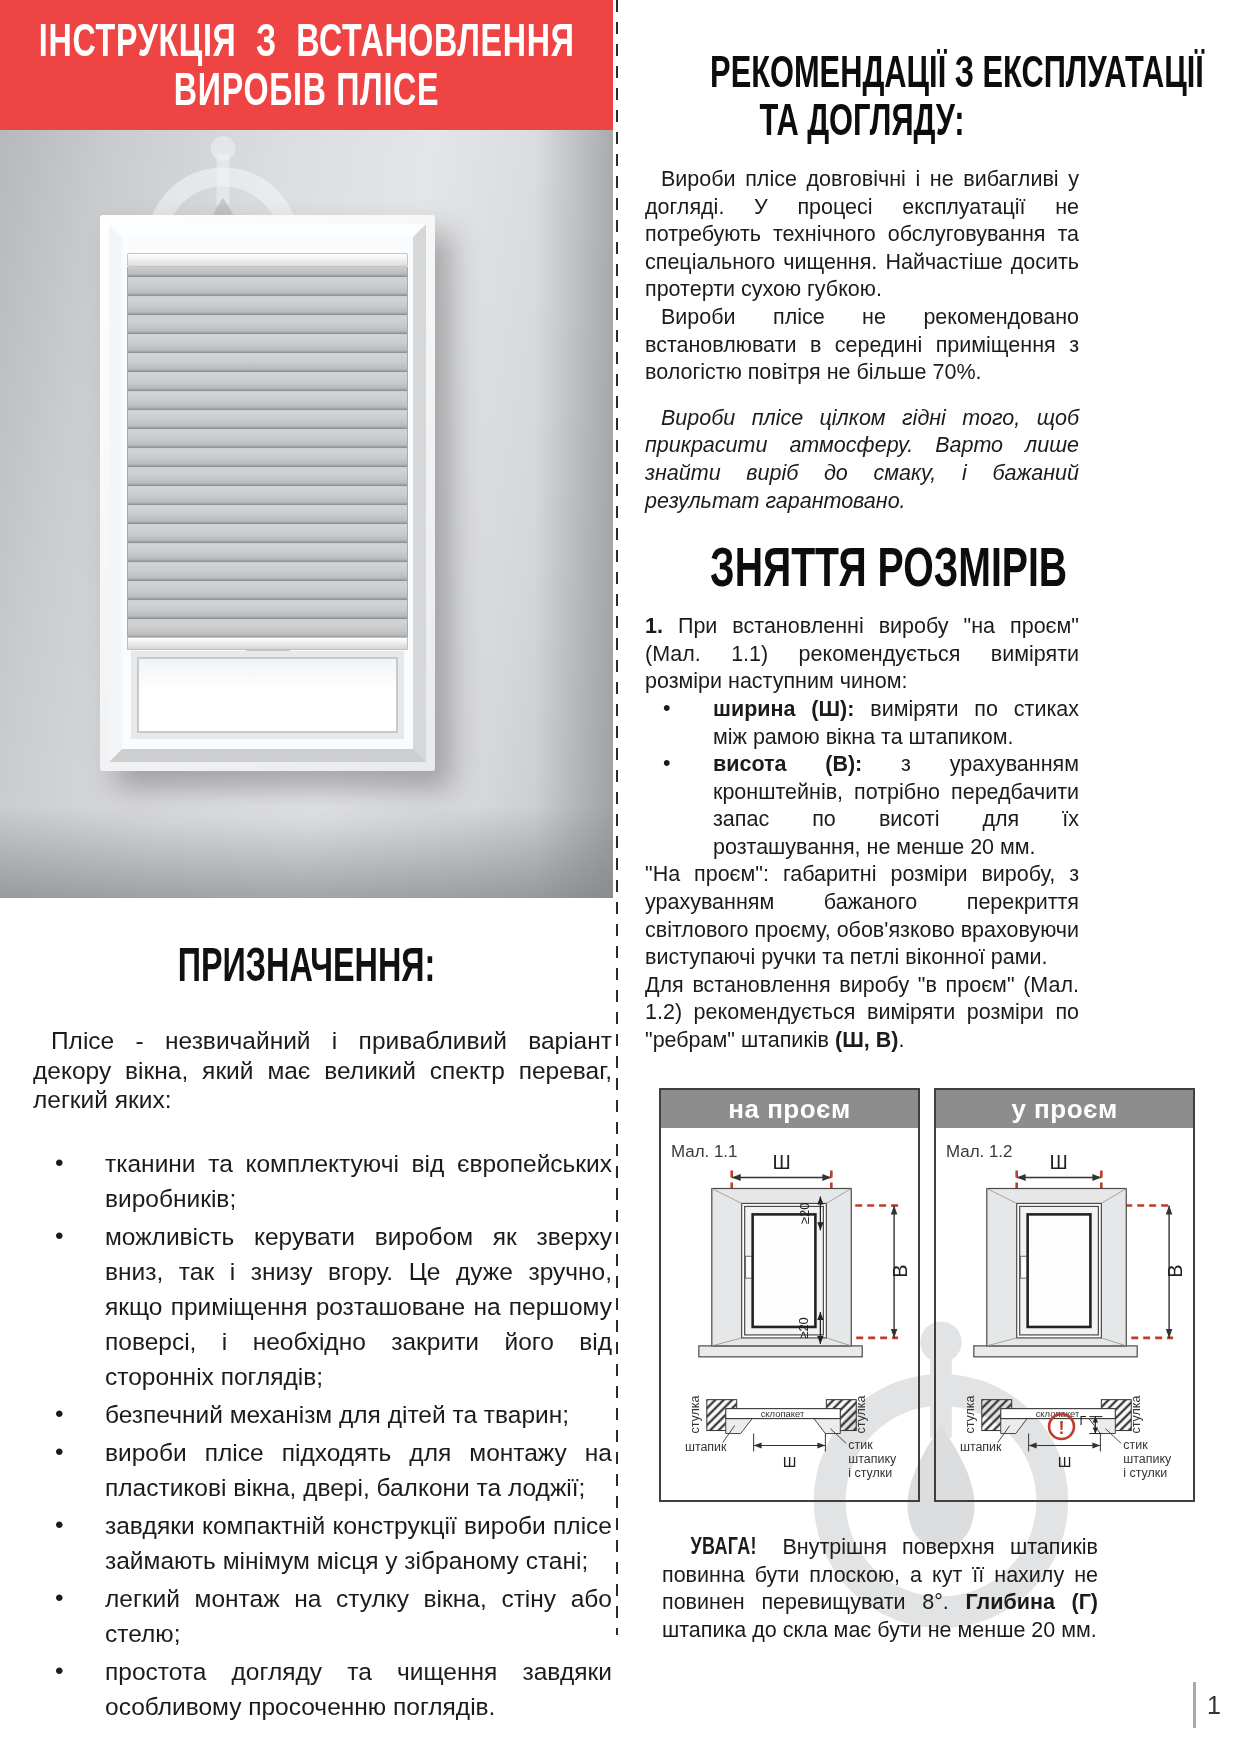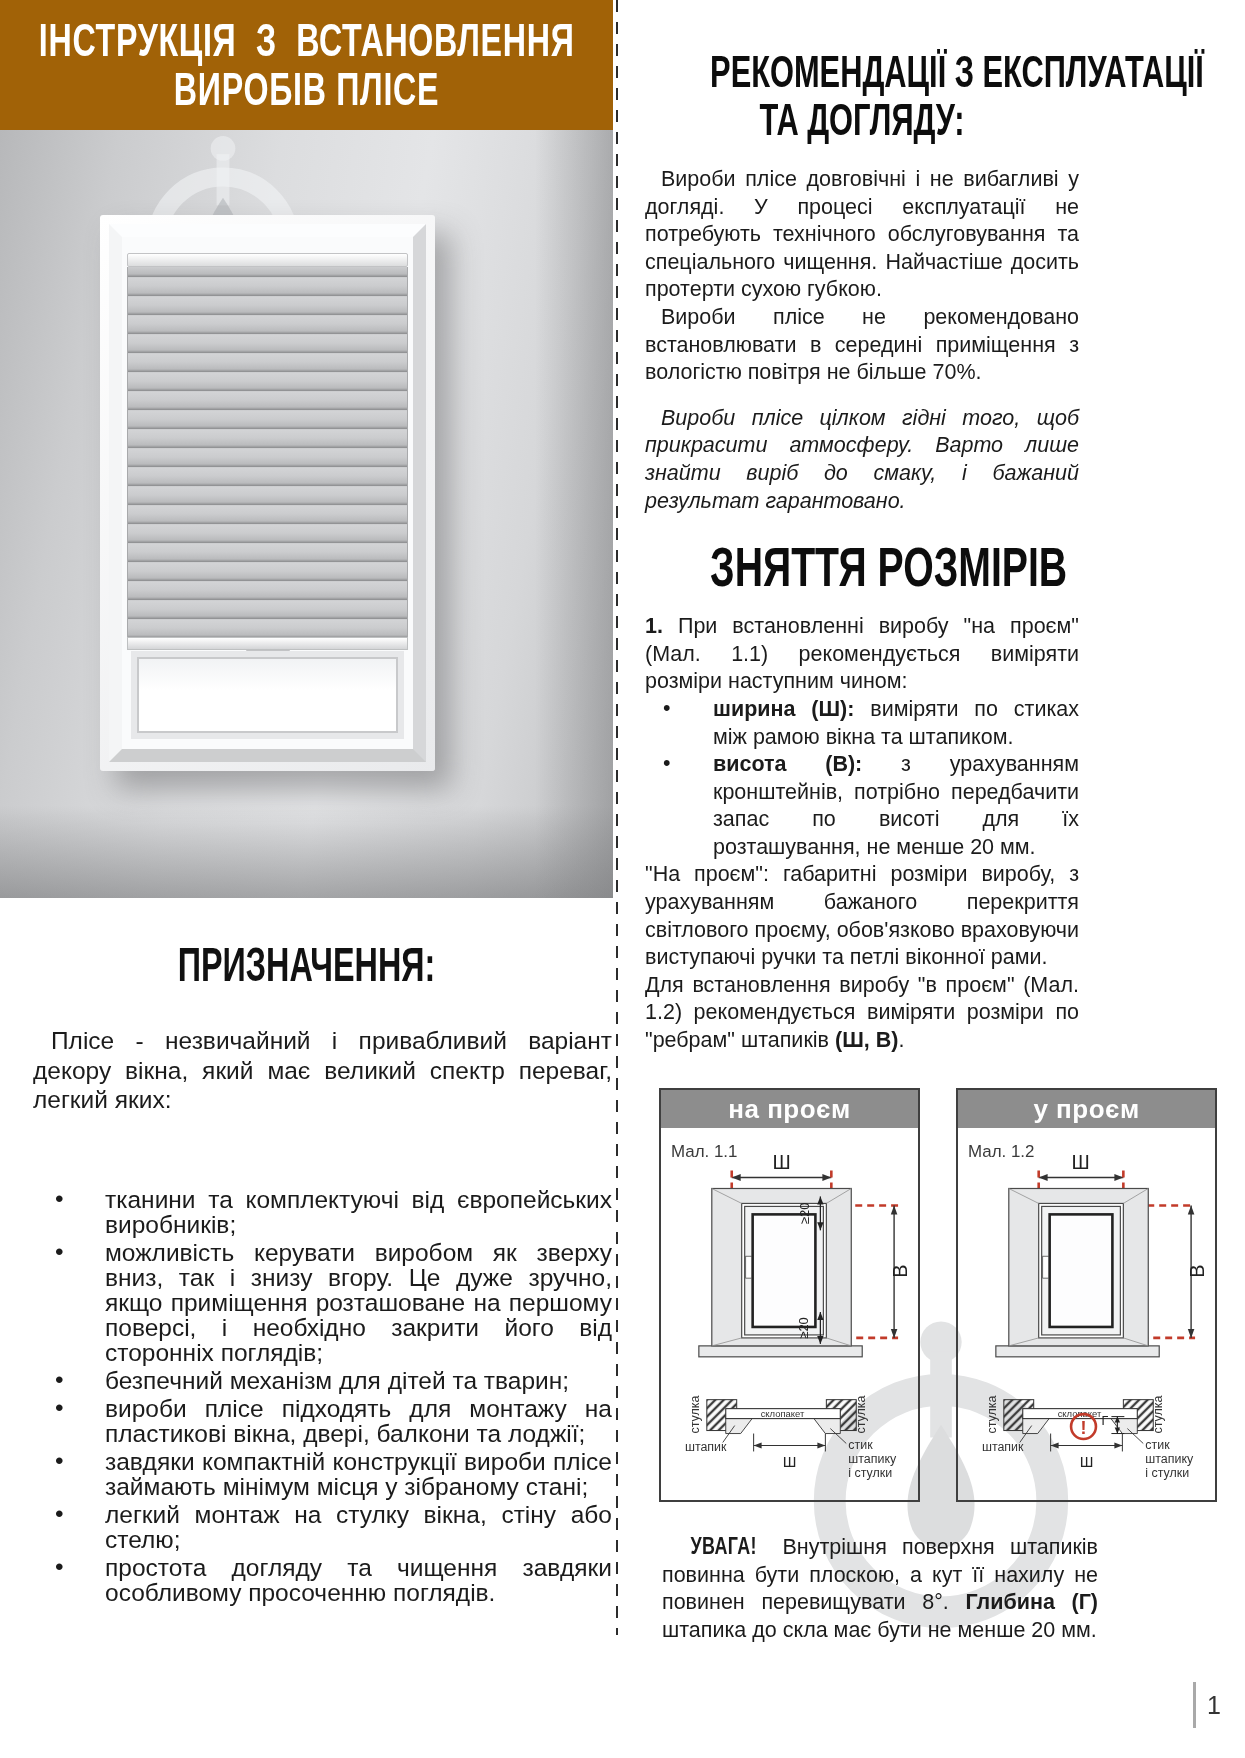--- a/index.html
+++ b/index.html
@@ -5,21 +5,21 @@
   * { margin:0; padding:0; box-sizing:border-box; }
   html,body { background:#ffffff; }
   .page {
     position:relative; width:1245px; height:1758px; background:#fff;
     font-family:"Liberation Sans", sans-serif; color:#1b1b1b; overflow:hidden;
   }
   .cond { display:block; transform:scaleX(.70); transform-origin:50% 50%; white-space:nowrap; }
 
   
   .left-header {
-    position:absolute; left:0; top:0; width:613px; height:130px; background:#a16207;
+    position:absolute; left:0; top:0; width:613px; height:130px; background:#ef4444;
     display:flex; flex-direction:column; align-items:center; justify-content:center;
     color:#fff; font-weight:bold; font-size:46px; line-height:49px; letter-spacing:1px;
   }
   .left-header .l1 { word-spacing:14px; }
 
   .photo {
     position:absolute; left:0; top:130px; width:613px; height:768px; overflow:hidden;
     background:
       linear-gradient(180deg, rgba(120,121,123,0) 88%, rgba(110,111,113,.55) 100%),
       linear-gradient(100deg, #b7b8ba 0%, #cbccce 16%, #dcddDF 38%, #e4e5e7 58%, #d6d7d9 80%, #bfc0c2 100%);
@@ -49,21 +49,21 @@
     background:linear-gradient(180deg,#eef0f2,#ffffff 45%);
     box-shadow:inset 0 0 0 6px #e7e8ea, inset 0 0 0 8px #c8c9cb; }
   .wm-photo { position:absolute; left:128px; top:-4px; width:190px; height:212px; }
 
   .purpose-title { position:absolute; left:0; top:936px; width:613px; text-align:center;
     font-weight:bold; font-size:49px; color:#111; }
   .left-body { position:absolute; left:33px; top:1026px; width:579px;
     font-size:24.5px; line-height:29.5px; text-align:justify; }
   .left-body .ind { text-indent:18px; }
   .purpose-list { position:absolute; left:33px; top:1146px; width:579px; list-style:none;
-    font-size:24.5px; line-height:25px;margin-top:41px; }
+    font-size:24.5px; line-height:35px; }
   .purpose-list li { position:relative; padding-left:72px; text-align:justify; margin-bottom:3px; }
   .purpose-list li::before { content:"\2022"; position:absolute; left:22px; top:-1px; }
 
   
   .divider { position:absolute; left:616px; top:0; width:2px; height:1635px;
     background:repeating-linear-gradient(180deg,#2c2c2c 0 12px, transparent 12px 22px); }
 
   
   .right-flow { position:absolute; left:645px; top:48px; width:434px;
     font-size:21.5px; line-height:27.6px; text-align:justify; }
@@ -73,21 +73,21 @@
   .meas-title { font-weight:bold; font-size:56px; line-height:52px; color:#0d0d0d;
     text-align:center; margin-top:26px; margin-bottom:20px; }
   .p3 { font-style:italic; margin-top:18px !important; }
   .p4 { margin-top:0 !important; }
   .meas-list { list-style:none; }
   .meas-list li { position:relative; padding-left:68px; text-align:justify; }
   .meas-list li::before { content:"\2022"; position:absolute; left:18px; top:-1px; }
   b.lbl { font-weight:bold; }
 
   
-  .figures { position:absolute; left:659px; top:1088px; display:flex; gap:36px; z-index:1; }
+  .figures { position:absolute; left:659px; top:1088px; display:flex; gap:14px; z-index:1; }
   .fig { width:261px; height:414px; border:2px solid #3f3f3f; background:transparent; }
   .fig-header { height:38px; background:#8d8d8d; color:#fff; font-weight:bold; font-size:26px;
     display:flex; align-items:center; justify-content:center; letter-spacing:.5px; }
   .fig svg { display:block; width:100%; height:372px; font-family:"Liberation Sans", sans-serif; }
 
   .wm-right { position:absolute; left:782px; top:1316px; width:318px; height:332px; z-index:0; }
 
   .warning { position:absolute; left:662px; top:1533px; width:436px; z-index:2;
     font-size:21.5px; line-height:27.6px; text-align:justify; text-indent:16px; }
   .warn-label { display:inline-block; transform:scaleX(.78); transform-origin:0 50%;

